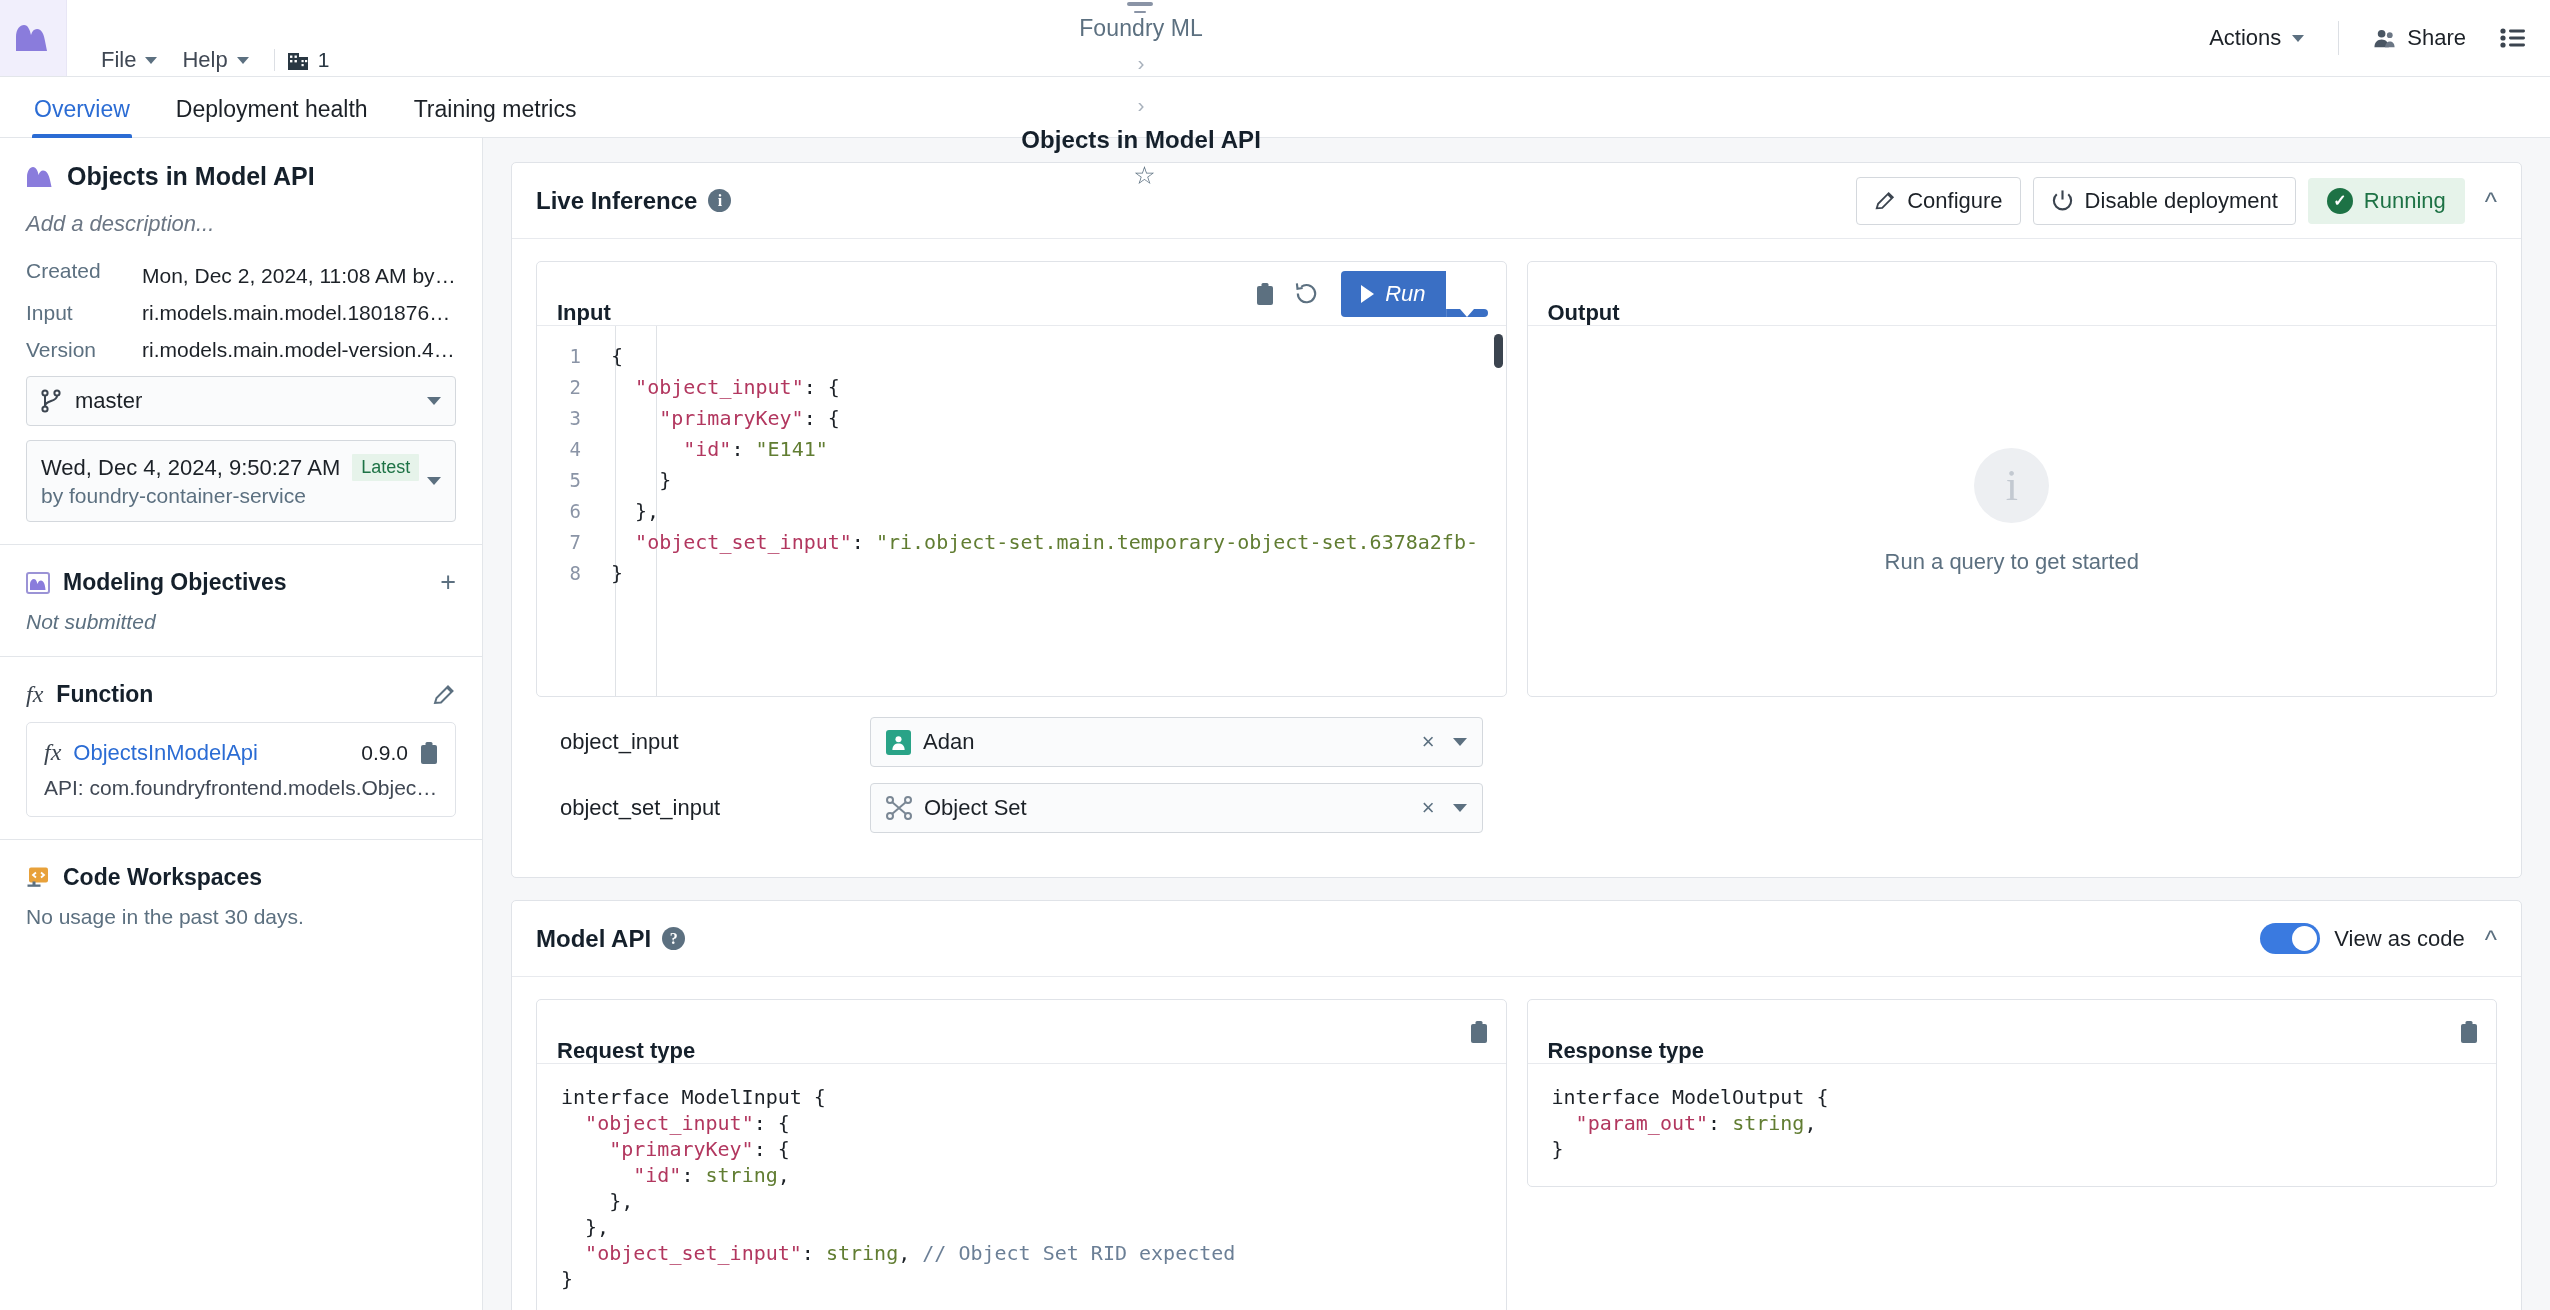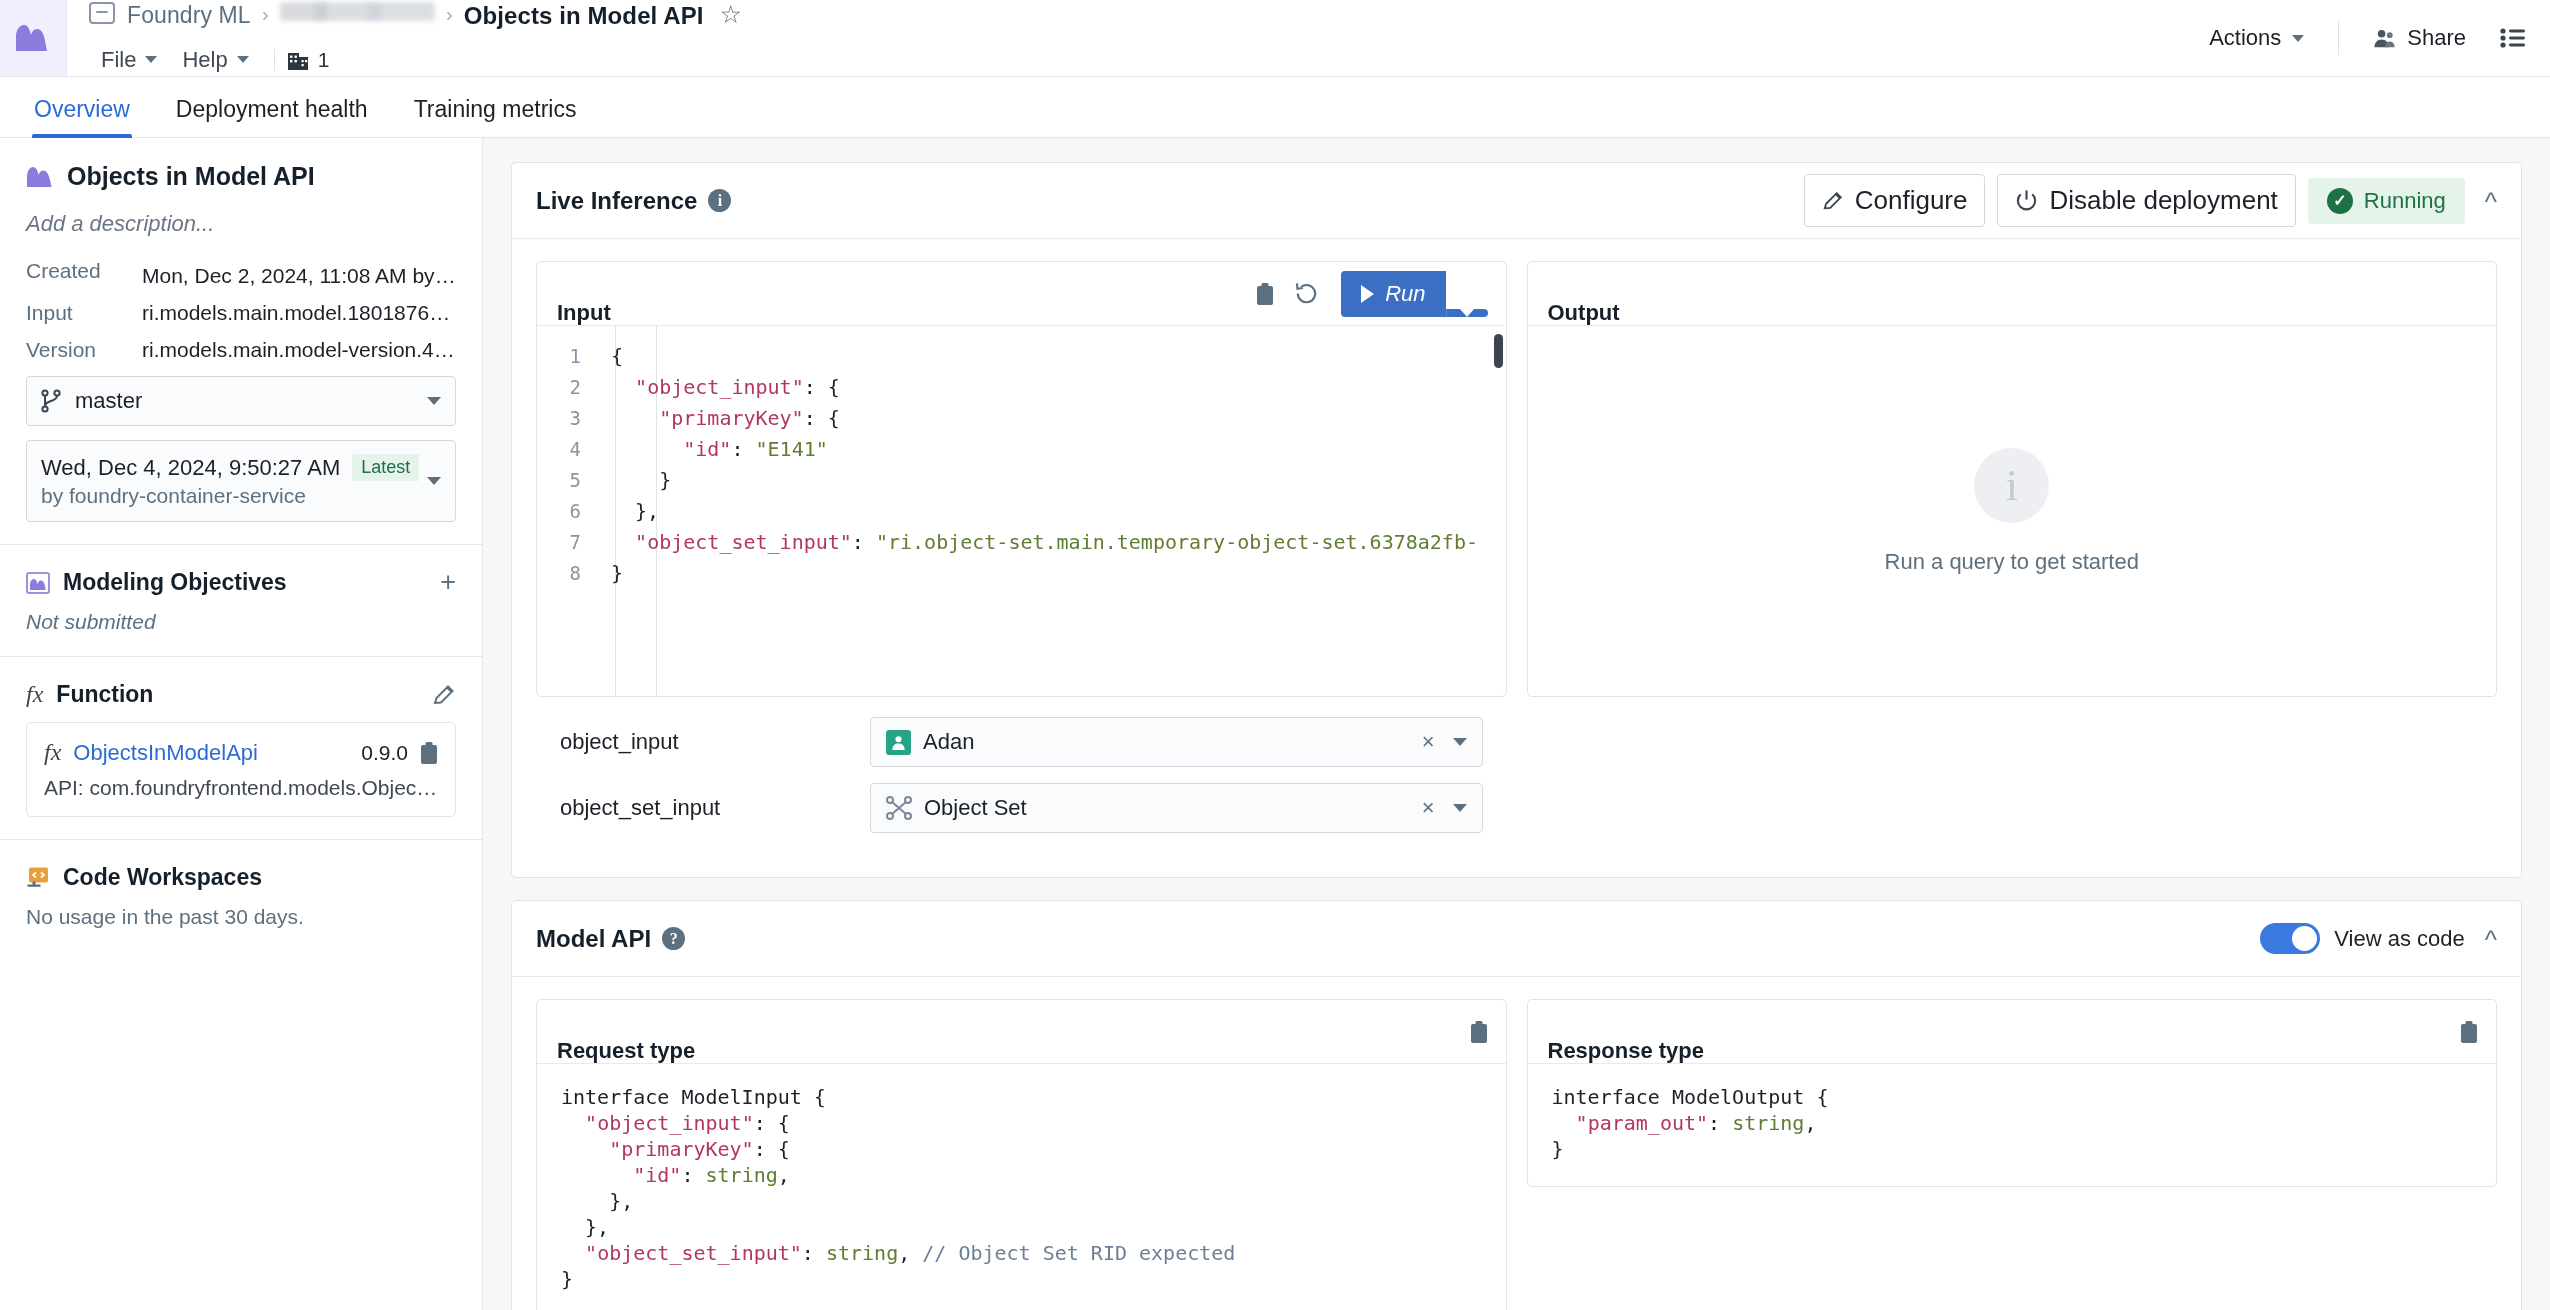--- a/index.html
+++ b/index.html
@@ -30,23 +30,24 @@
   .logo-glyph { width: 38px; height: 30px; }
   .topbar-left {
     flex: 1;
     display: flex;
     flex-direction: column;
     justify-content: center;
     padding-left: 22px;
     padding-top: 2px;
   }
   .breadcrumb {
-    display: flex; 
+    display: flex; align-items: center;
     gap: 9px;
     height: 34px;
+    flex-direction: column;
   }
   .crumb-icon {
     width: 26px; height: 22px;
     border: 2.2px solid #8a94a6;
     border-radius: 4px;
     position: relative;
     margin-right: 3px;
   }
   .crumb-icon::after {
     content: "";
@@ -236,21 +237,21 @@
     font-size: 16px; font-weight: bold;
     display: inline-flex; align-items: center; justify-content: center;
     font-family: "Liberation Serif", serif;
   }
   .head-spacer { flex: 1; }
   .btn {
     display: flex; align-items: center; gap: 11px;
     border: 1px solid #d4d8dd; border-radius: 4px;
     background: #fff;
     padding: 10px 17px;
-    font-size: 26px; color: #1c2127;
+    font-size: 22px; color: #1c2127;
     margin-left: 12px;
   }
   .status-pill {
     display: flex; align-items: center; gap: 11px;
     background: #e6f3ea; color: #1d7245;
     border-radius: 4px; padding: 10px 19px;
     font-size: 22px; margin-left: 12px;
   }
   .check-circle {
     width: 26px; height: 26px; border-radius: 50%;

